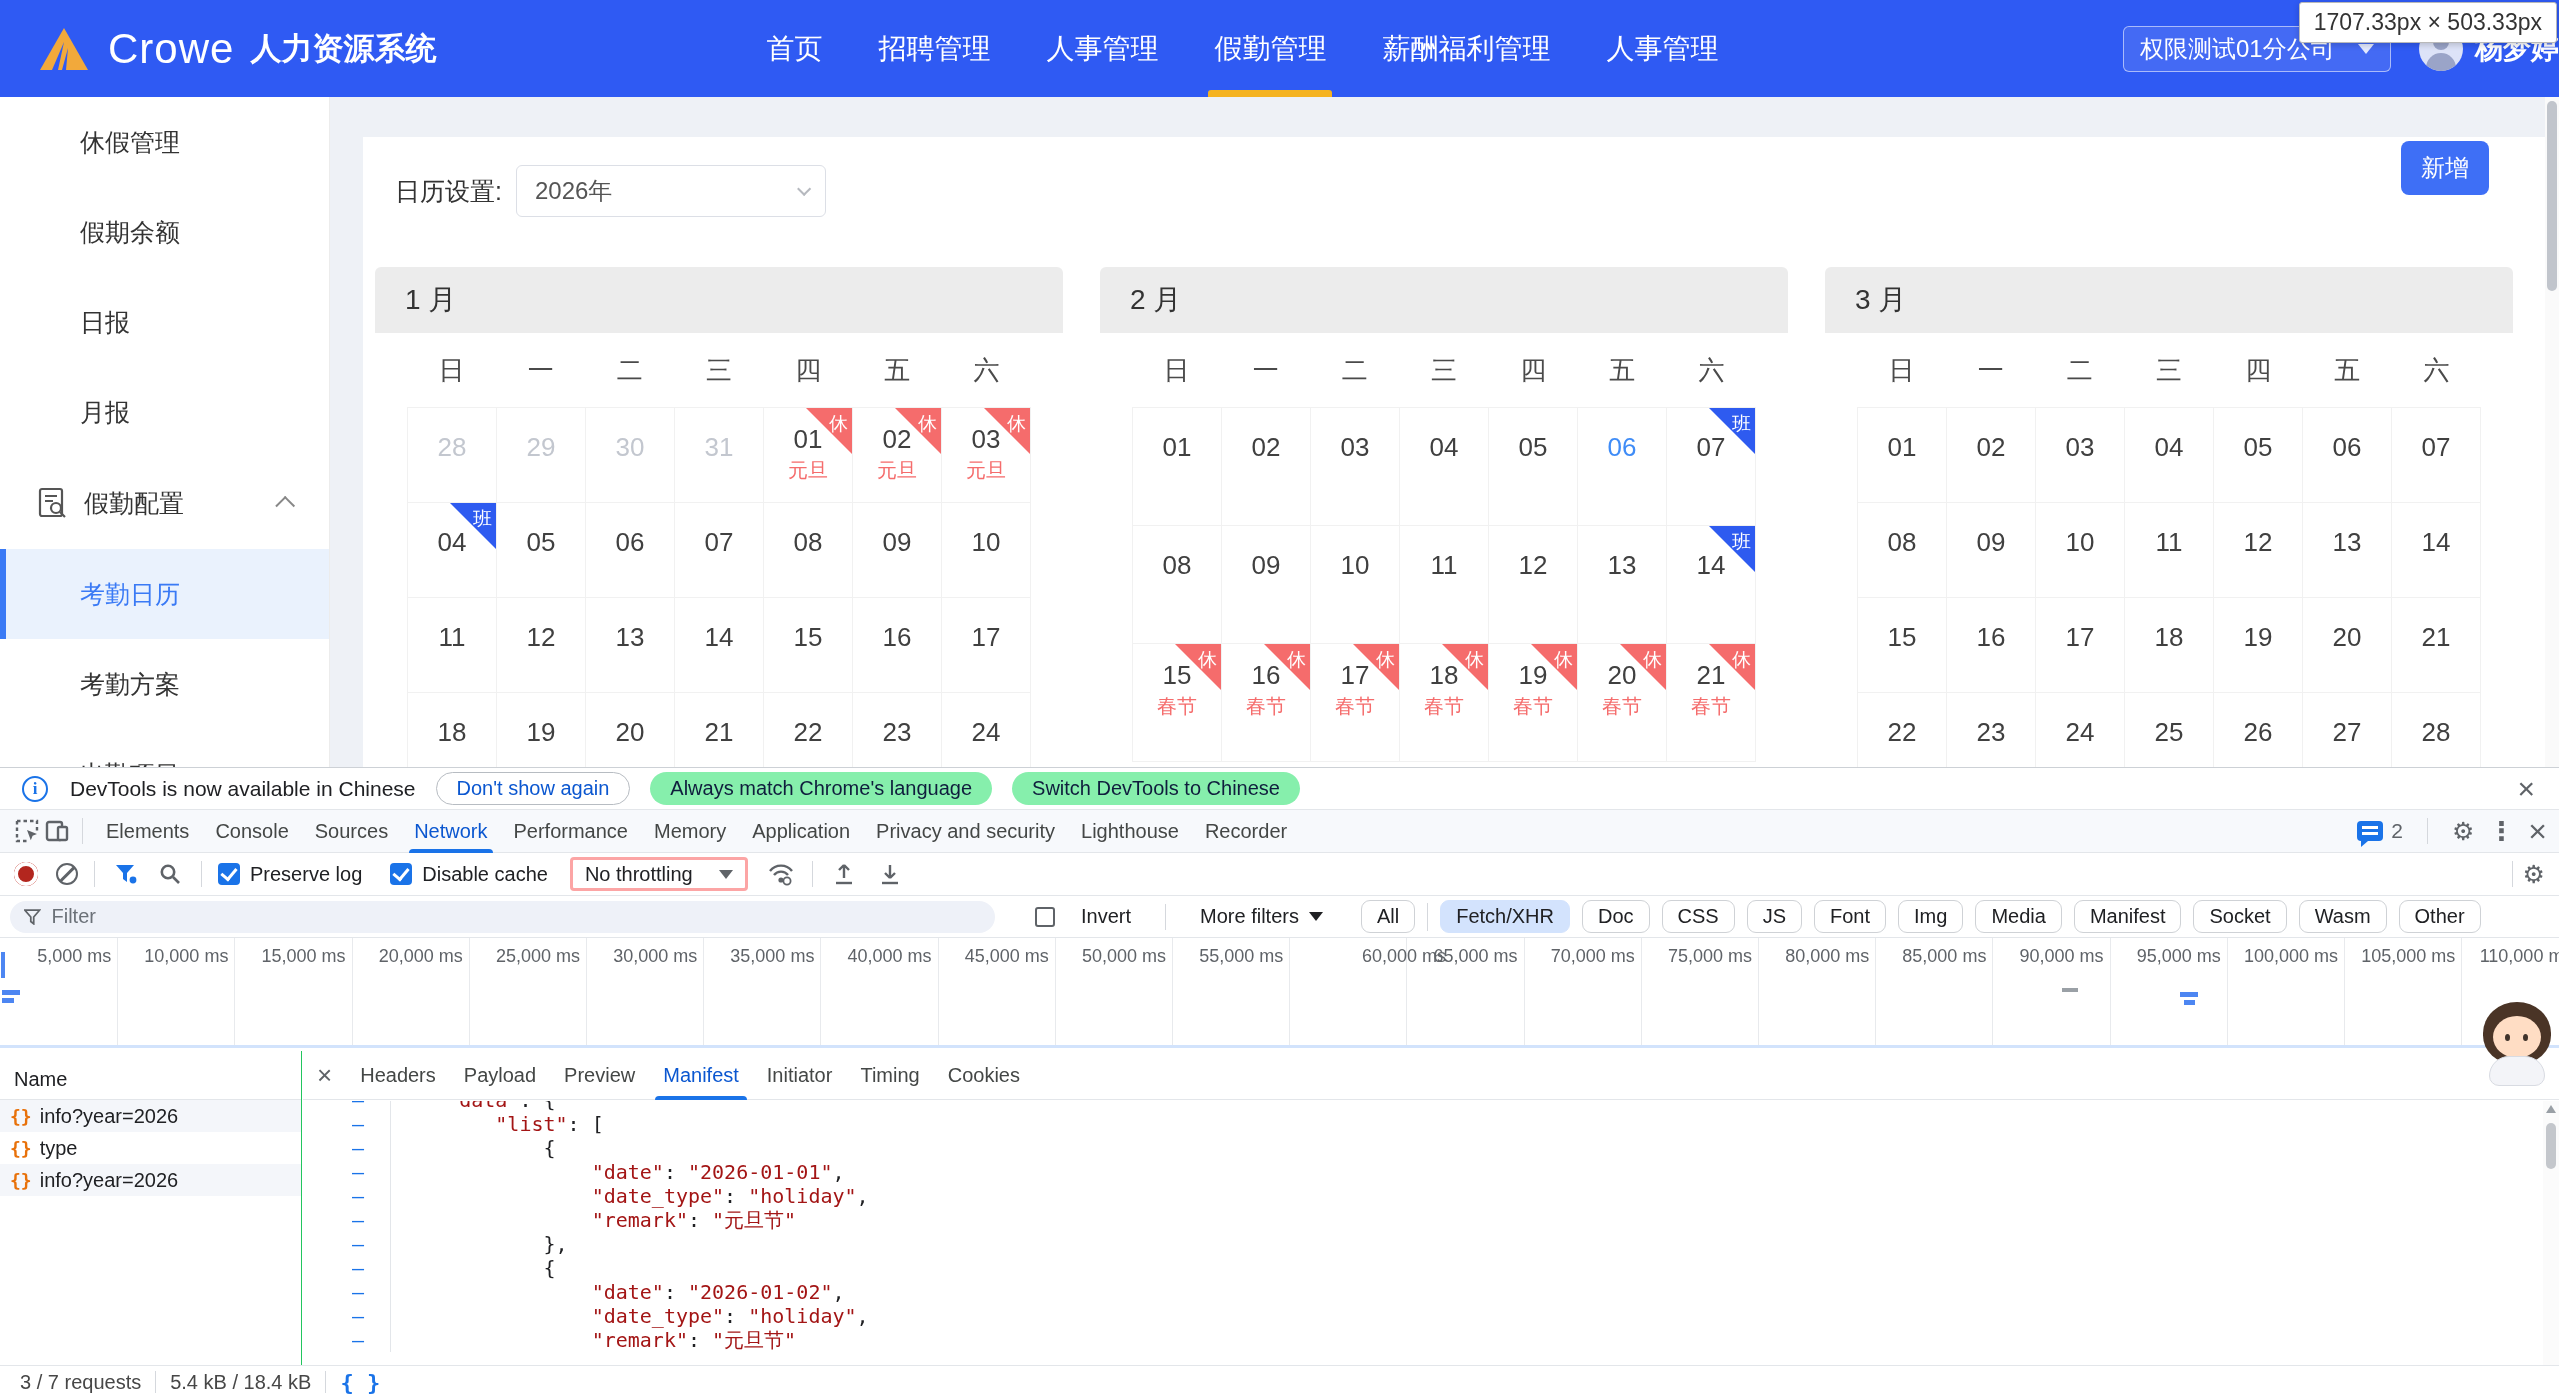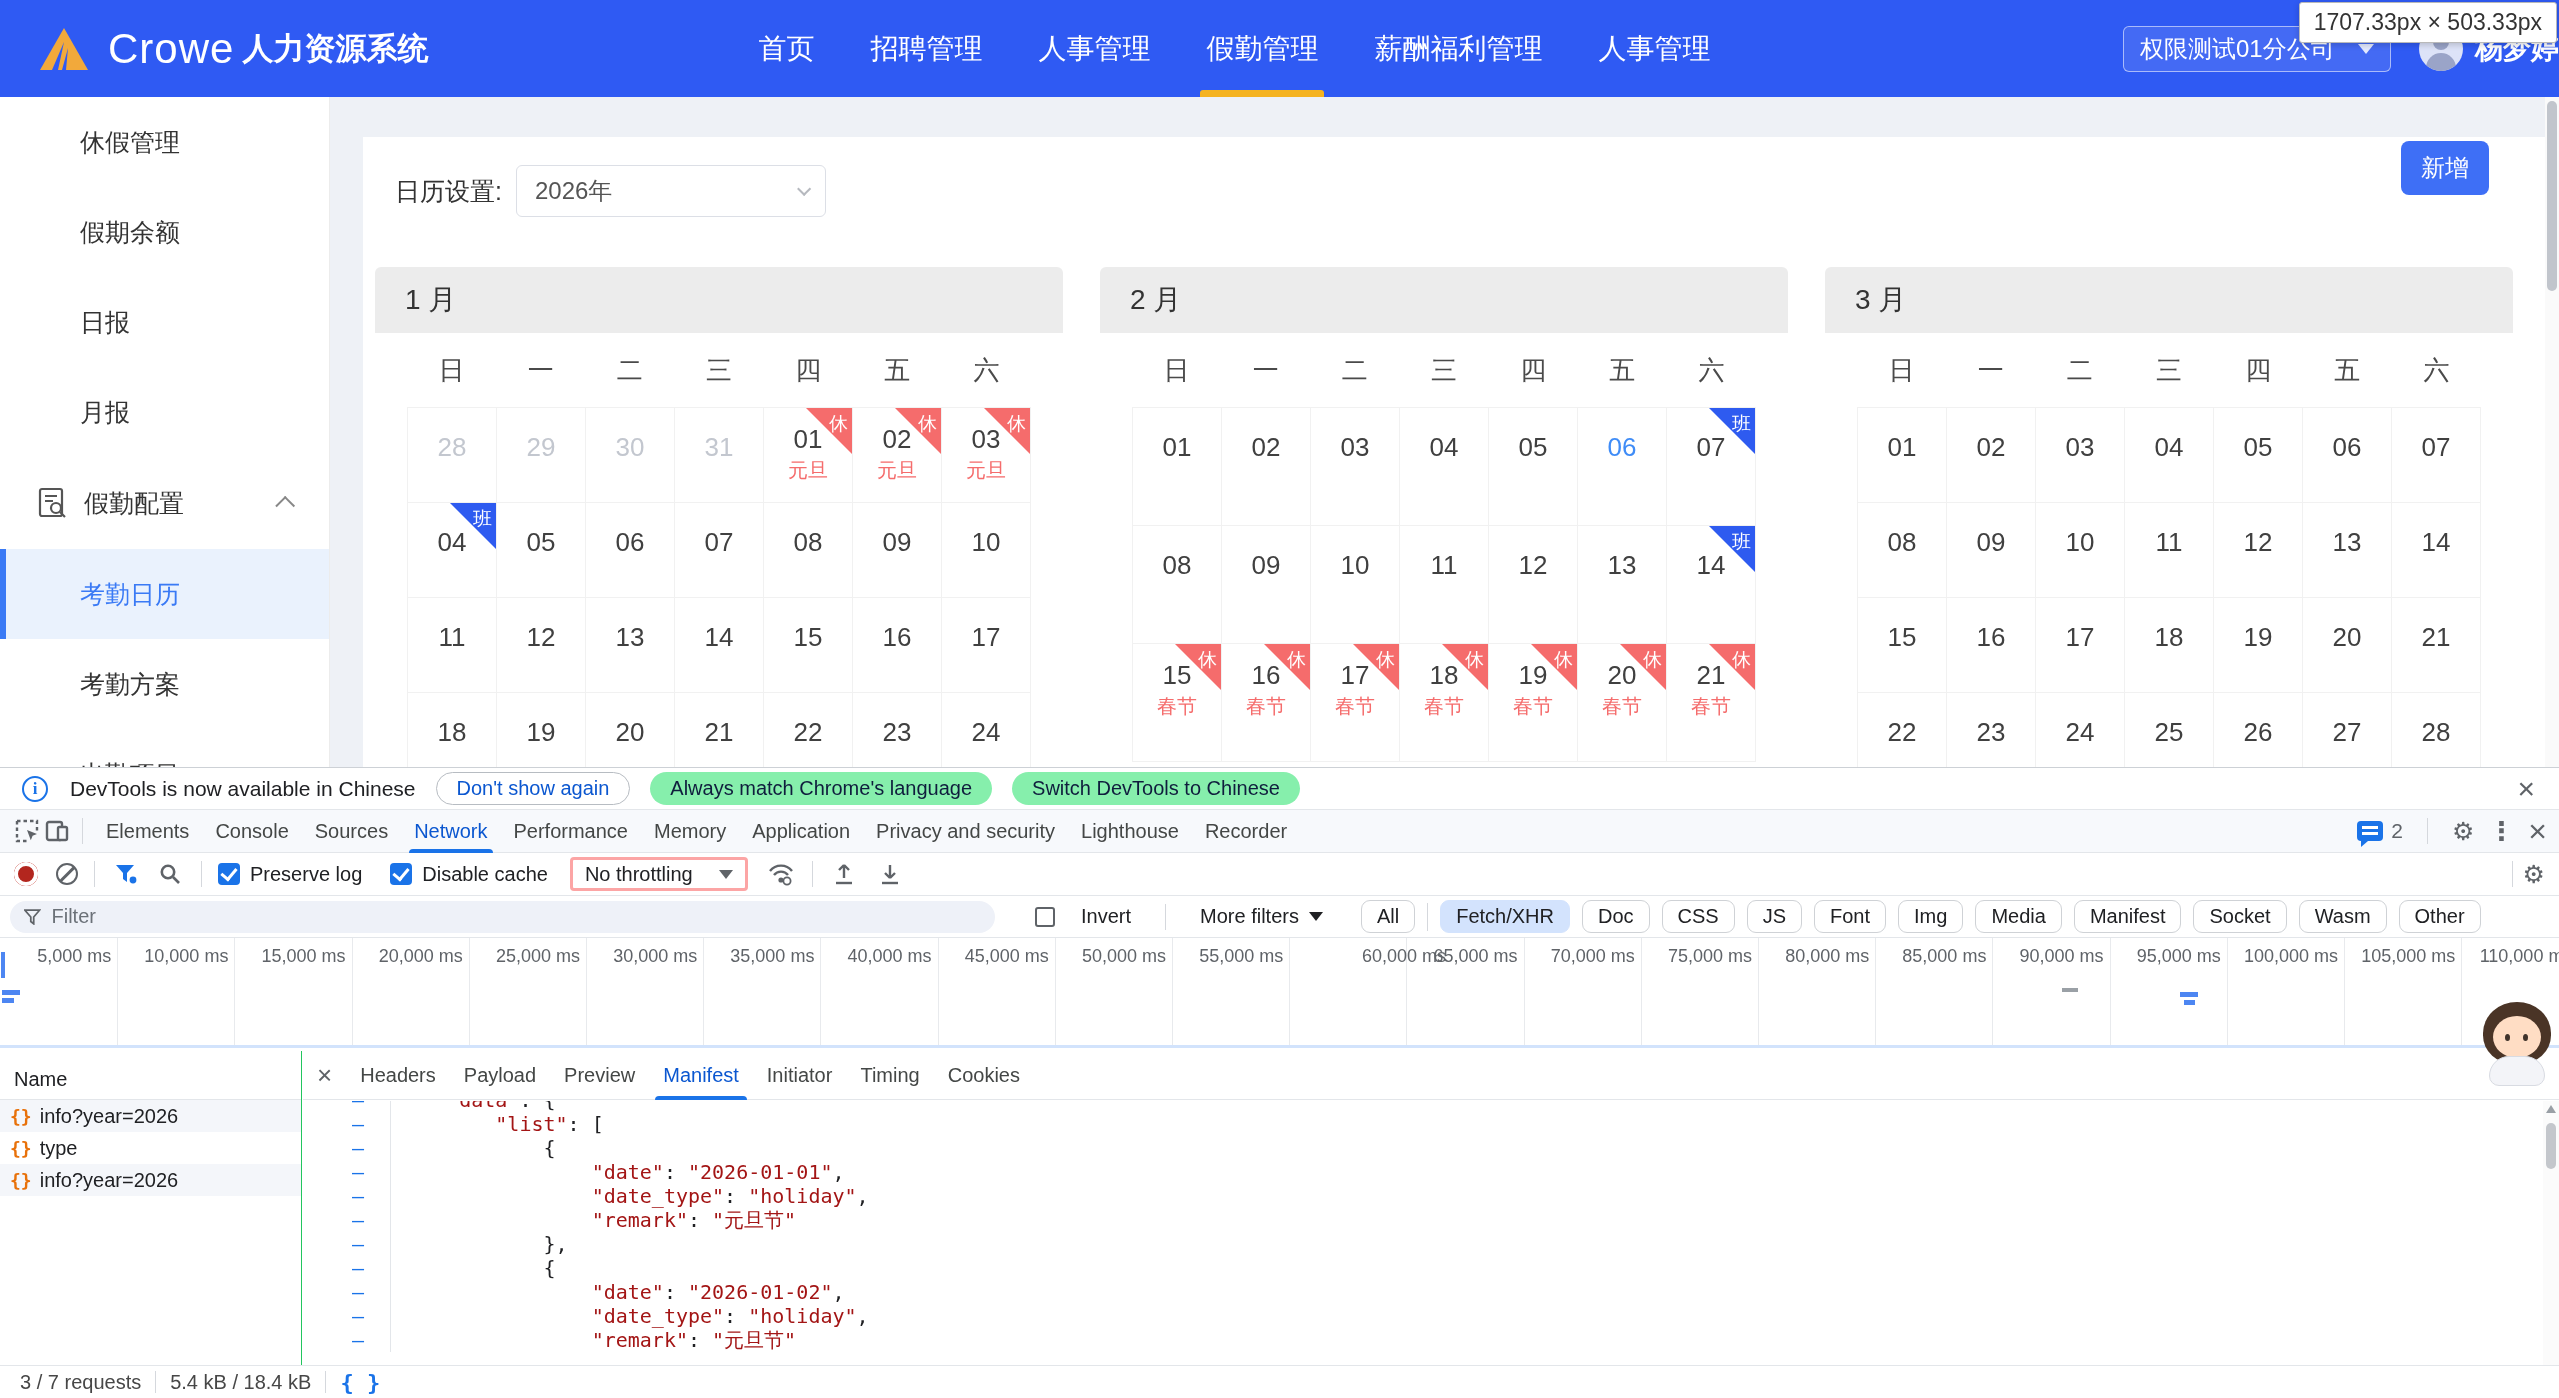--- a/index.html
+++ b/index.html
@@ -6,21 +6,21 @@
   html,body { width:2559px; height:1398px; overflow:hidden; background:#fff;
     font-family:"Liberation Sans","DejaVu Sans",sans-serif; }
   body { position:relative; }
 
   
   .app-header { position:absolute; top:0; left:0; width:2559px; height:97px;
     background:#2f5af3; display:flex; align-items:center; z-index:5; }
   .logo-wrap { display:flex; align-items:center; margin-left:38px; }
   .logo-tri { width:52px; height:46px; }
   .brand { color:#fff; font-size:42px; font-weight:400; margin-left:18px; letter-spacing:1px; }
-  .brand-suffix { color:#fff; font-size:31px; font-weight:700; margin-left:8px; }
+  .brand-suffix { color:#fff; font-size:31px; font-weight:700; margin-left:16px; }
   .main-nav { display:flex; gap:56px; margin-left:330px; height:97px; align-items:center; }
   .nav-item { color:#fff; font-size:28px; position:relative; height:97px; display:flex;
     align-items:center; cursor:pointer; white-space:nowrap; }
   .nav-item.active::after { content:""; position:absolute; left:-6px; right:-6px; bottom:0;
     height:7px; background:#f5b320; border-radius:3px 3px 0 0; }
   .header-right { margin-left:auto; display:flex; align-items:center; }
   .company-pill { width:268px; height:46px; border:1px solid rgba(255,255,255,.55);
     background:rgba(255,255,255,.10); border-radius:6px; display:flex; align-items:center;
     padding:0 16px; color:#fff; font-size:24px; }
   .company-pill .chev { margin-left:auto; width:0; height:0; border-left:8px solid transparent;

